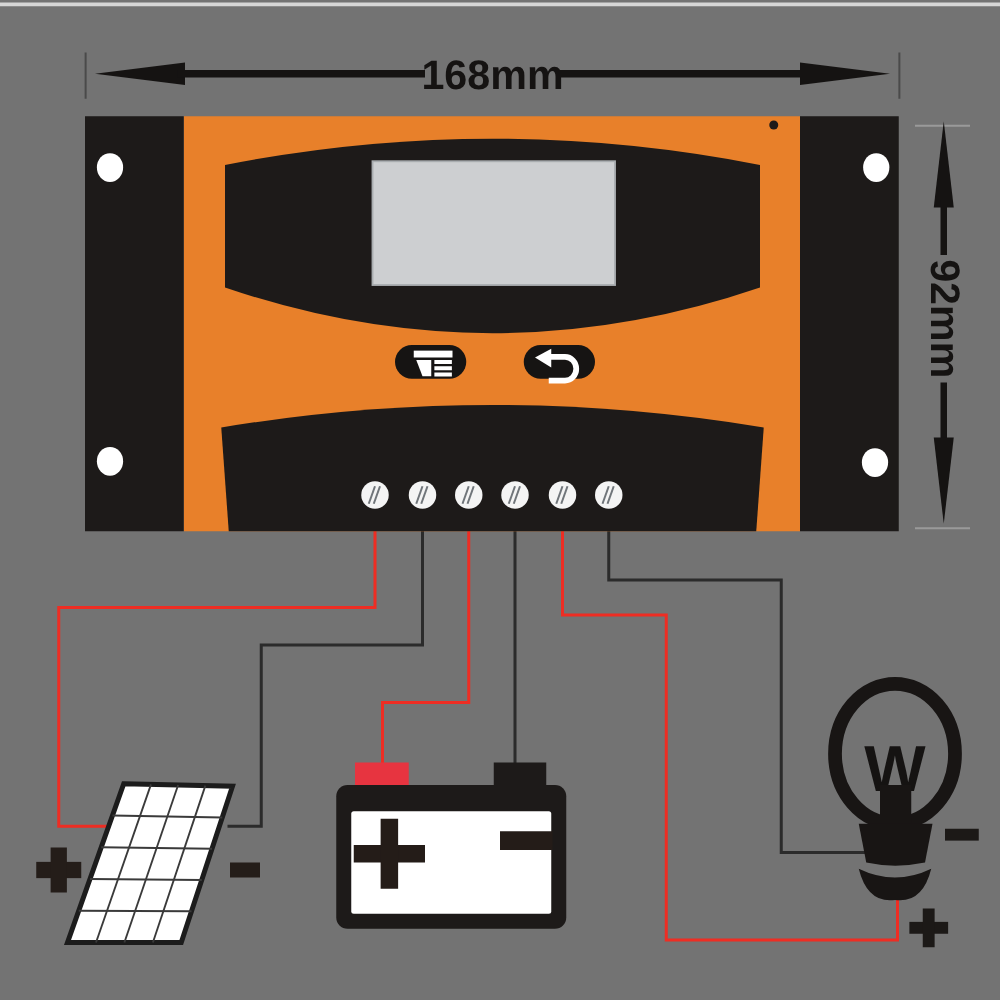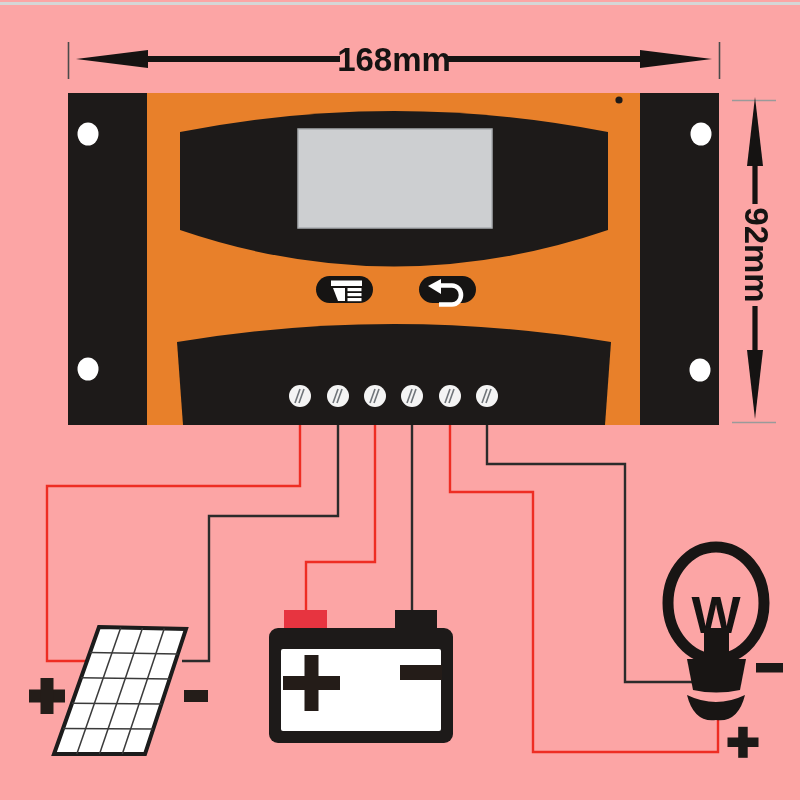--- a/index.html
+++ b/index.html
@@ -1,16 +1,16 @@
 <!DOCTYPE html>
 <html><head>
 <meta charset="utf-8">
 <style>
   html,body{margin:0;padding:0;background:#ffffff;}
-  .stage{position:relative;width:800px;height:800px;background:#fca5a5;overflow:hidden;
+  .stage{position:relative;width:800px;height:800px;background:#737373;overflow:hidden;
          font-family:"Liberation Sans", sans-serif;}
   svg{display:block;}
   text{font-family:"Liberation Sans","DejaVu Sans",sans-serif;font-weight:bold;fill:#151312;}
   .dim-label{font-size:33px;letter-spacing:0px;}
   .w-glyph{font-size:52px;}
 </style>
 </head>
 <body>
 
 <div class="stage">

